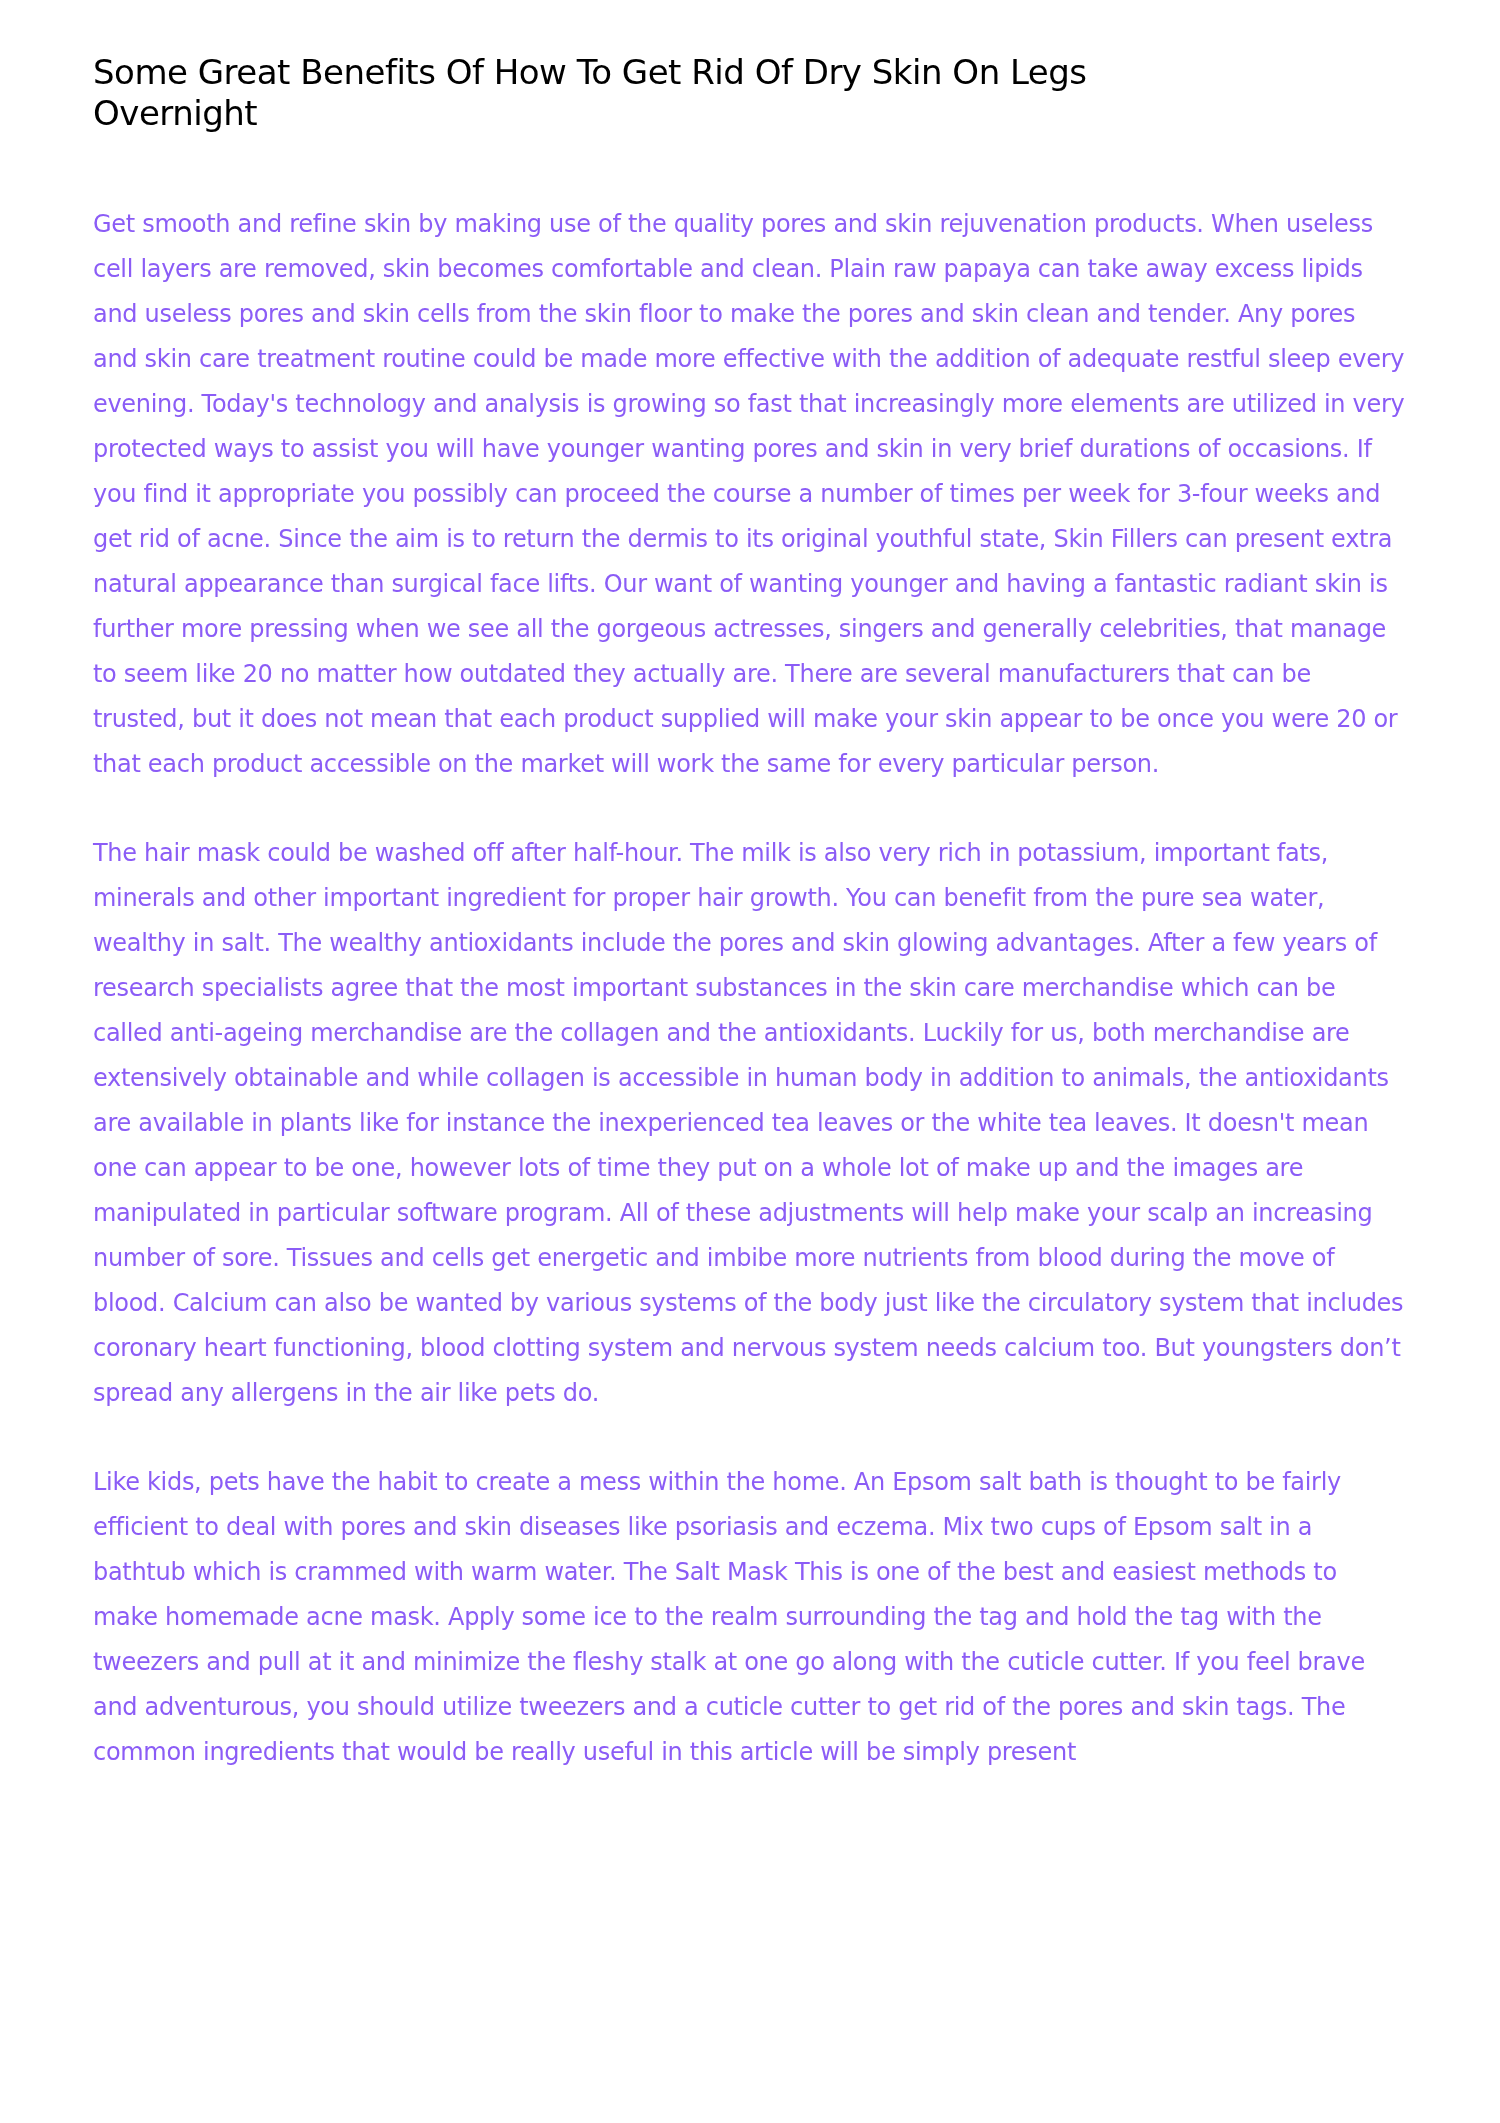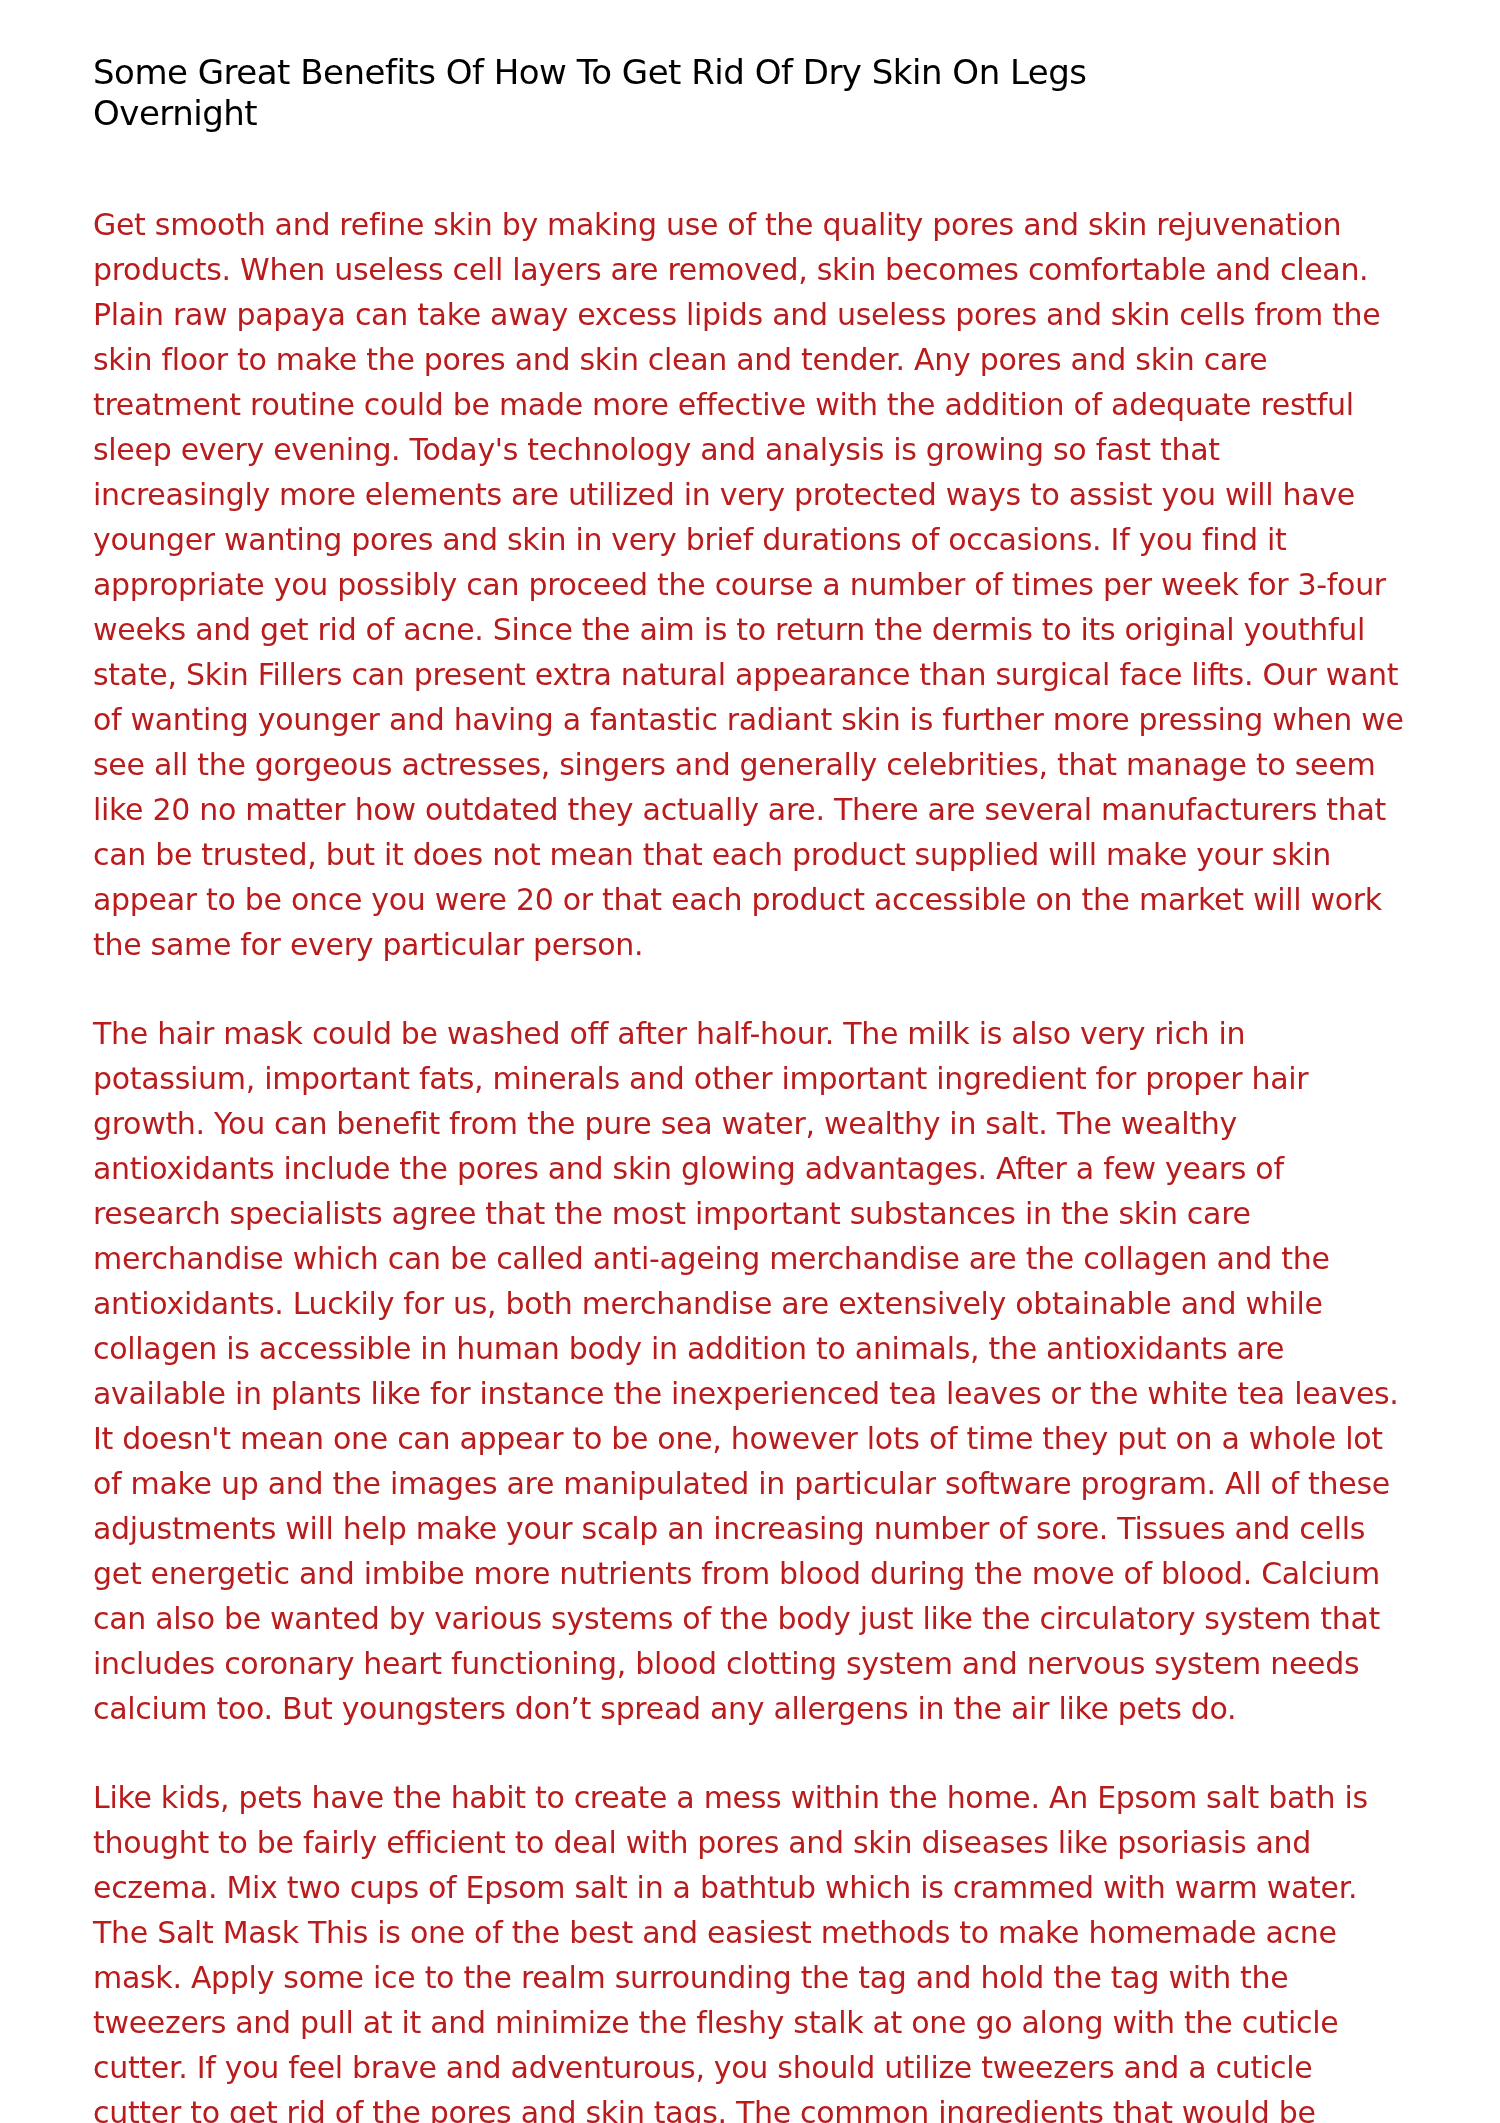--- a/index.html
+++ b/index.html
@@ -26,25 +26,25 @@
     max-width: 1120px;
     font-size: 34px;
     font-weight: 400;
     line-height: 41px;
     letter-spacing: -0.5px;
     color: #000000;
   }
   .article-paragraph {
     margin: 0 8px 44px 0;
     max-width: 1320px;
-    font-size: 30px;
+    font-size: 24px;
     font-weight: 400;
     line-height: 45px;
     letter-spacing: -0.3px;
-    color: #b91c1c;
+    color: #8b5cf6;
   }
 </style>
 </head>
 <body>
 
 <div class="page">
   <h1 class="page-title">Some Great Benefits Of How To Get Rid Of Dry Skin On Legs Overnight</h1>
 
   <p class="article-paragraph">Get smooth and refine skin by making use of the quality pores and skin rejuvenation products. When useless cell layers are removed, skin becomes comfortable and clean. Plain raw papaya can take away excess lipids and useless pores and skin cells from the skin floor to make the pores and skin clean and tender. Any pores and skin care treatment routine could be made more effective with the addition of adequate restful sleep every evening. Today's technology and analysis is growing so fast that increasingly more elements are utilized in very protected ways to assist you will have younger wanting pores and skin in very brief durations of occasions. If you find it appropriate you possibly can proceed the course a number of times per week for 3-four weeks and get rid of acne. Since the aim is to return the dermis to its original youthful state, Skin Fillers can present extra natural appearance than surgical face lifts. Our want of wanting younger and having a fantastic radiant skin is further more pressing when we see all the gorgeous actresses, singers and generally celebrities, that manage to seem like 20 no matter how outdated they actually are. There are several manufacturers that can be trusted, but it does not mean that each product supplied will make your skin appear to be once you were 20 or that each product accessible on the market will work the same for every particular person.</p>
 

